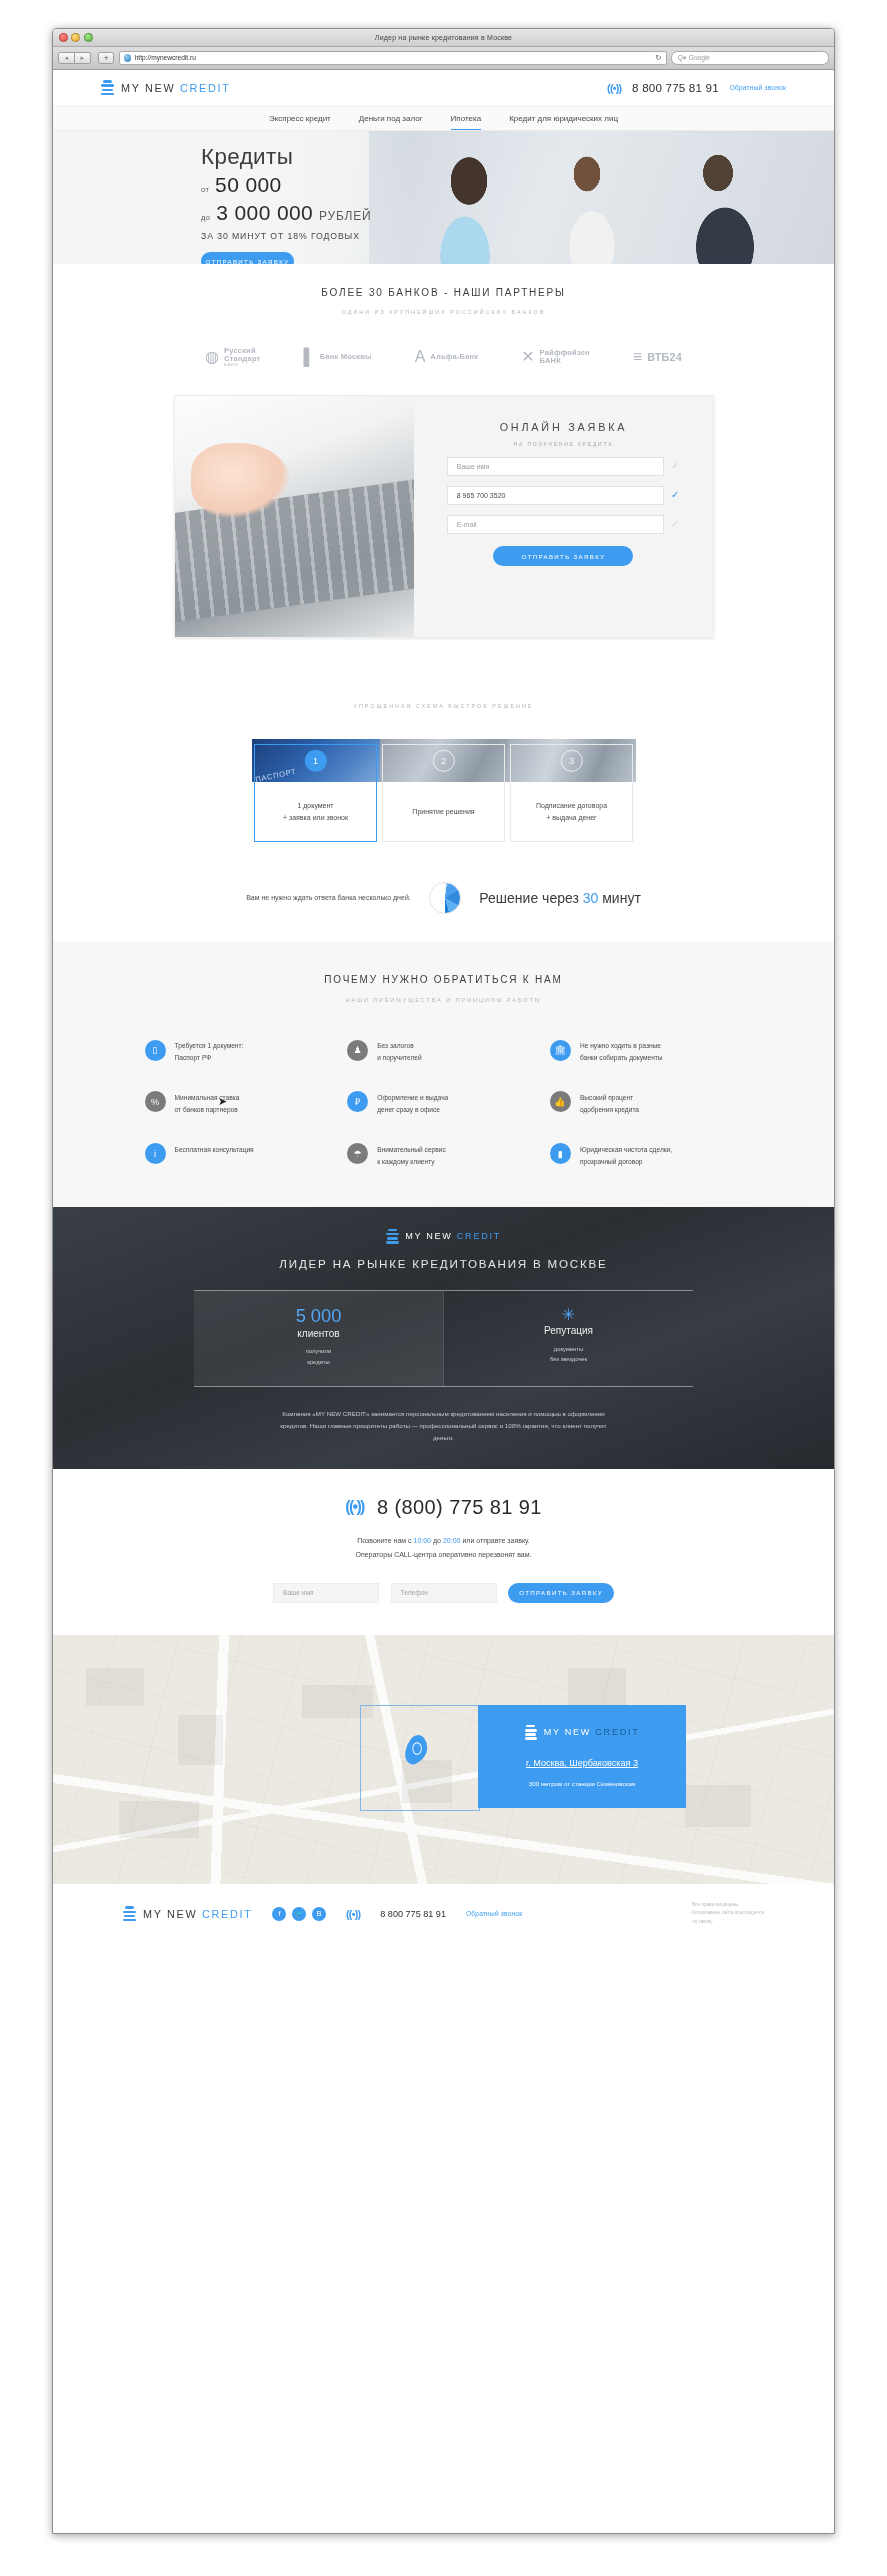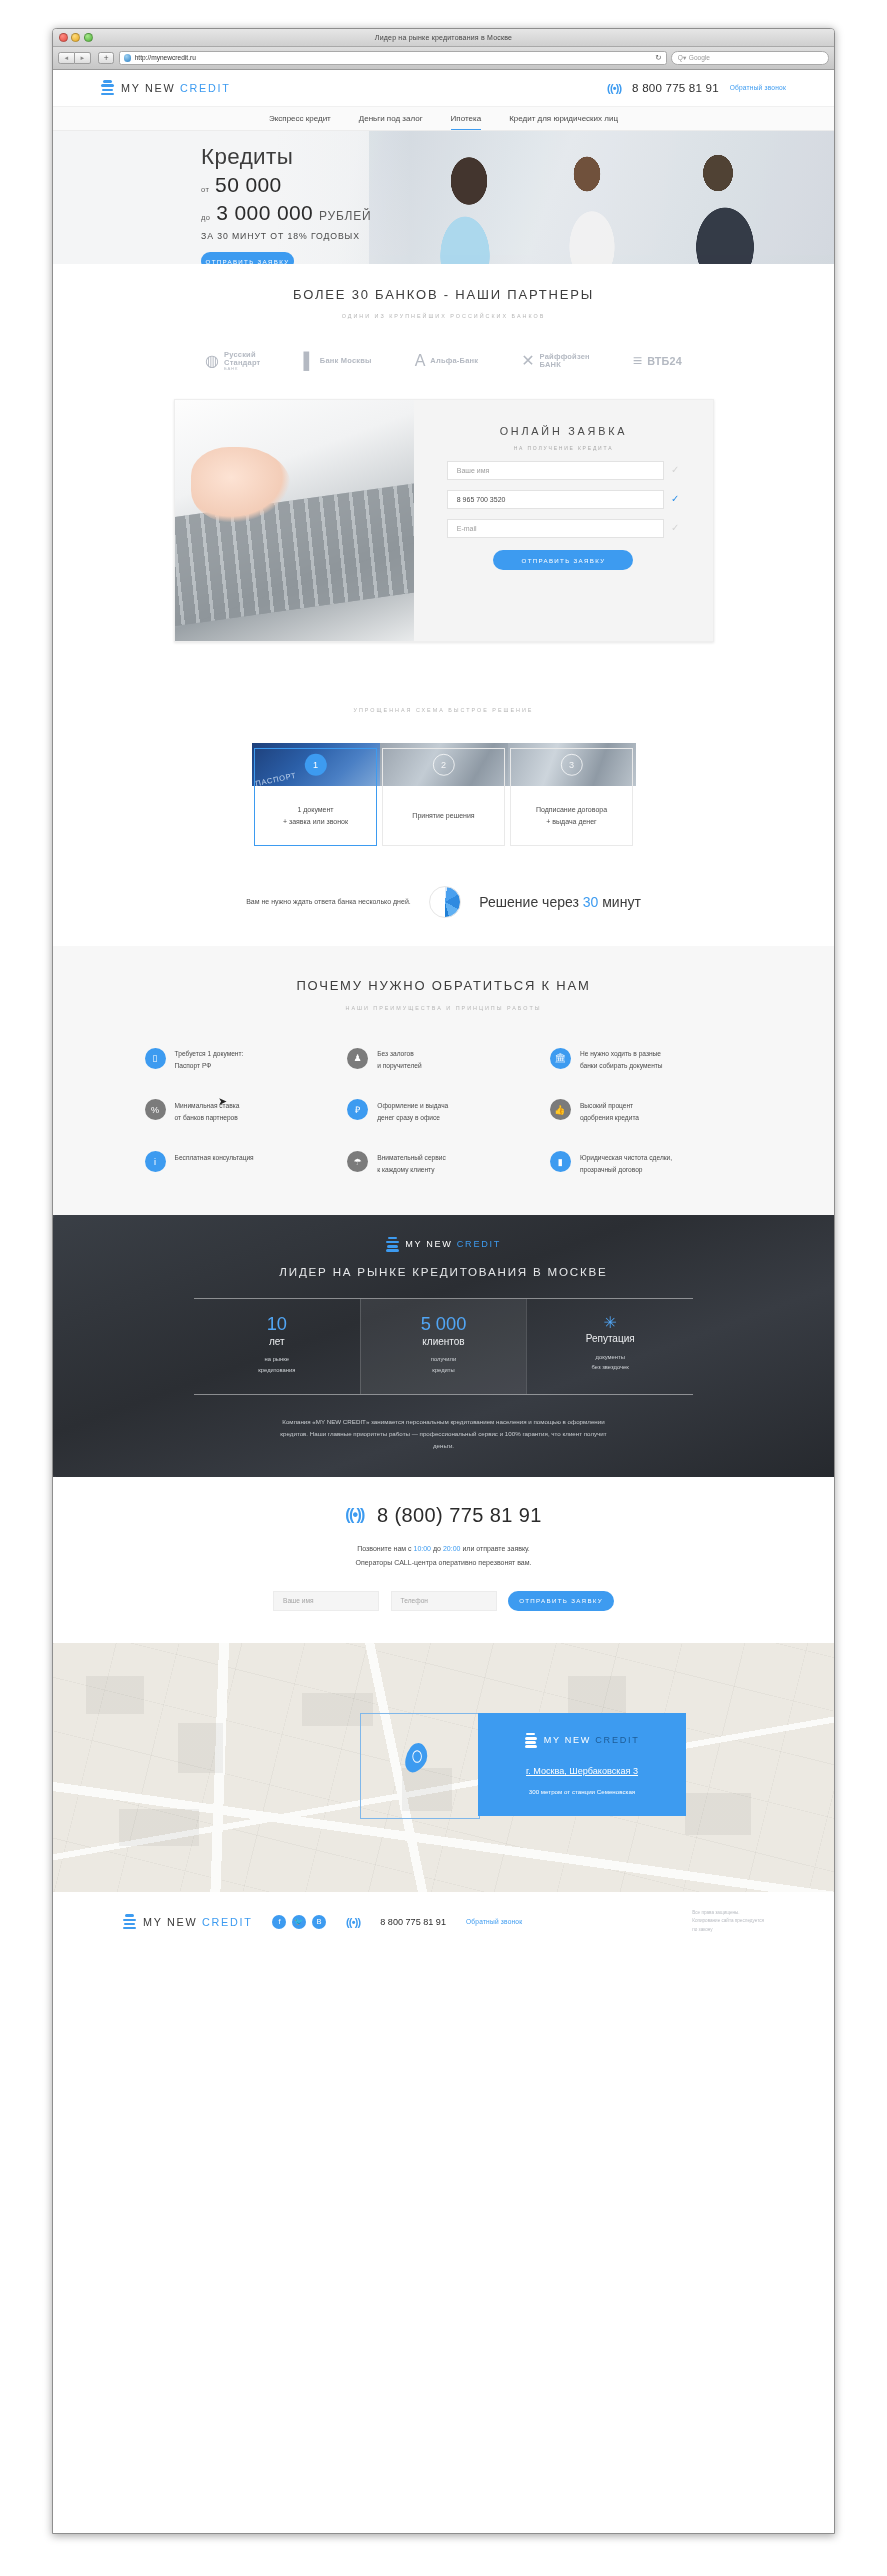--- a/index.html
+++ b/index.html
@@ -142,21 +142,21 @@
   .btn-blue {
     display:inline-flex; align-items:center; justify-content:center;
     background: #3d9bf0; color: #fff; border-radius: 16.6px; border: none;
     font-size: 6.2px; letter-spacing: 1.3px; cursor: pointer;
   }
   .hero-cta { width: 93px; height: 18.3px; margin-top: 10.8px; }
 
   
   .sec { background: #ffffff; }
   .sec-title {
-    text-align: center; font-size: 13px; font-weight: 300;
+    text-align: center; font-size: 10px; font-weight: 300;
     color: #3d3d3d; letter-spacing: 1.8px;
   }
   .sec-sub {
     text-align: center; font-size: 5.4px; color: #b6b6b6;
     letter-spacing: 2px; margin-top: 11.6px;
   }
   .partners { padding: 23px 0 28px; }
   .bank-row {
     display: flex; justify-content: center; align-items: center;
     gap: 43px; margin-top: 32px;
@@ -598,25 +598,20 @@
           <span class="logo-mark">
               <i></i>
               <i></i>
               <i></i>
               <i></i>
             </span>
           <span class="logo-text"><span>MY NEW </span><b>CREDIT</b></span>
         </div>
         <div class="dark-title">ЛИДЕР НА РЫНКЕ КРЕДИТОВАНИЯ В МОСКВЕ</div>
         <div class="stats">
-          <div class="stat">
-            <div class="stat-num">10</div>
-            <div class="stat-lbl">лет</div>
-            <div class="stat-desc"><span>на рынке</span><br><span>кредитования</span></div>
-          </div>
           <div class="stat mid">
             <div class="stat-num">5 000</div>
             <div class="stat-lbl">клиентов</div>
             <div class="stat-desc"><span>получили</span><br><span>кредиты</span></div>
           </div>
           <div class="stat">
             <div class="stat-num star">✳</div>
             <div class="stat-lbl">Репутация</div>
             <div class="stat-desc"><span>документы</span><br><span>без звездочек</span></div>
           </div>

